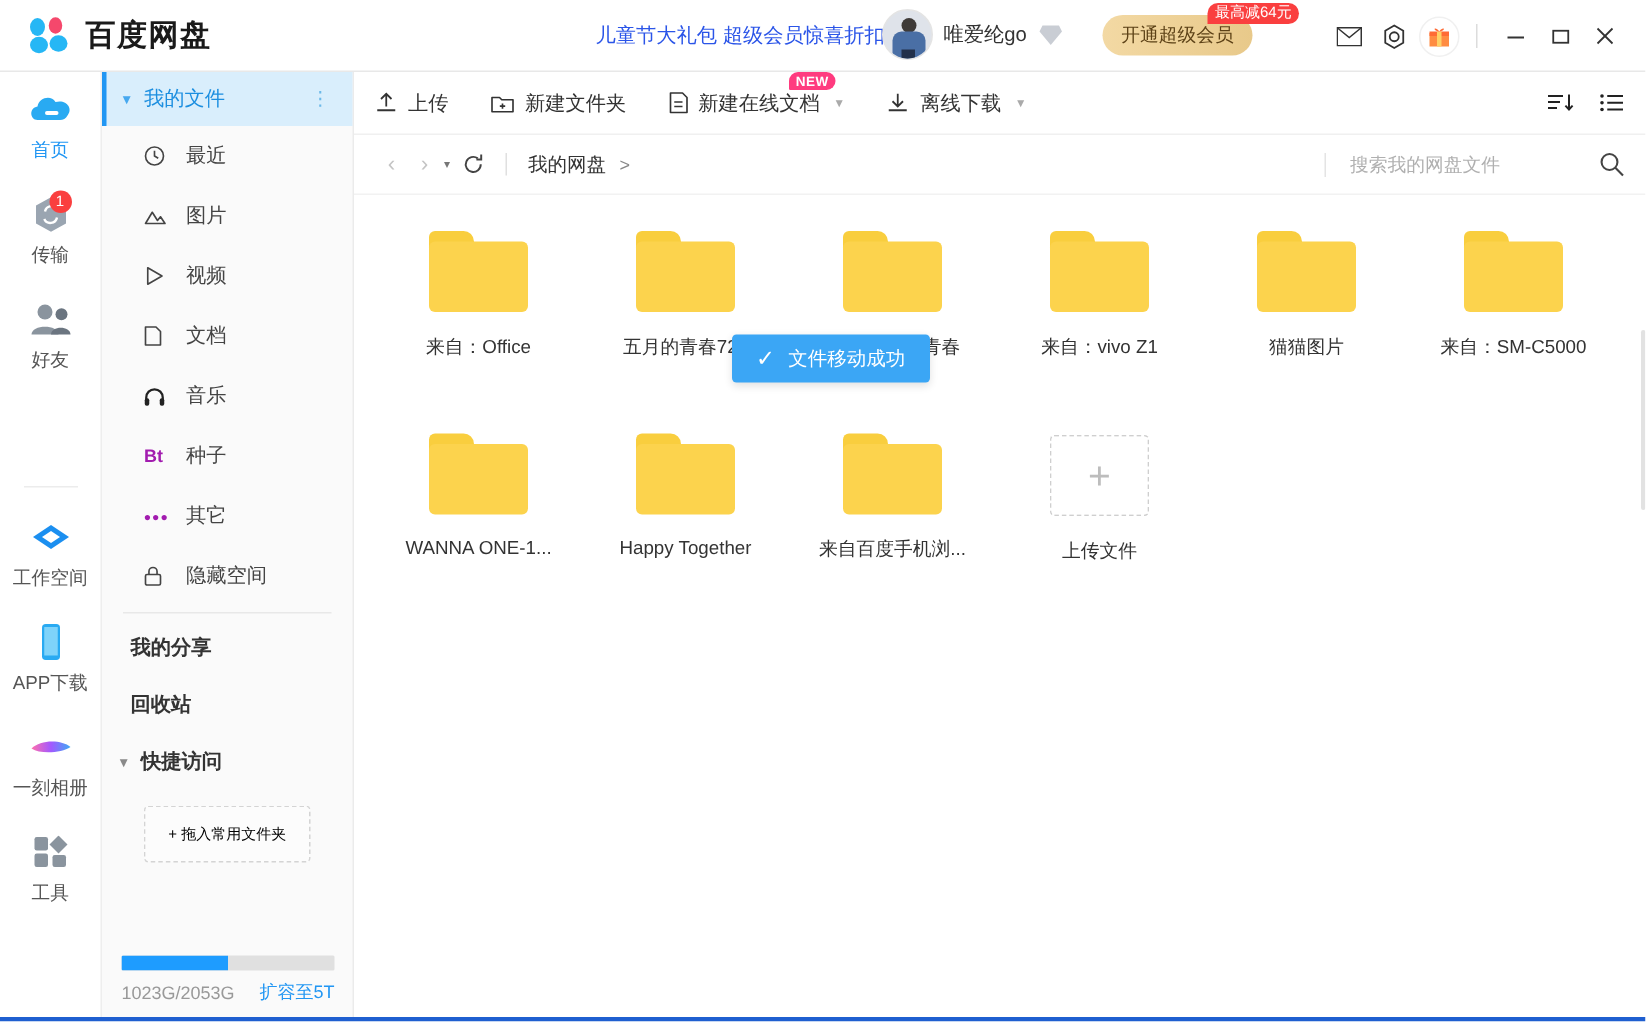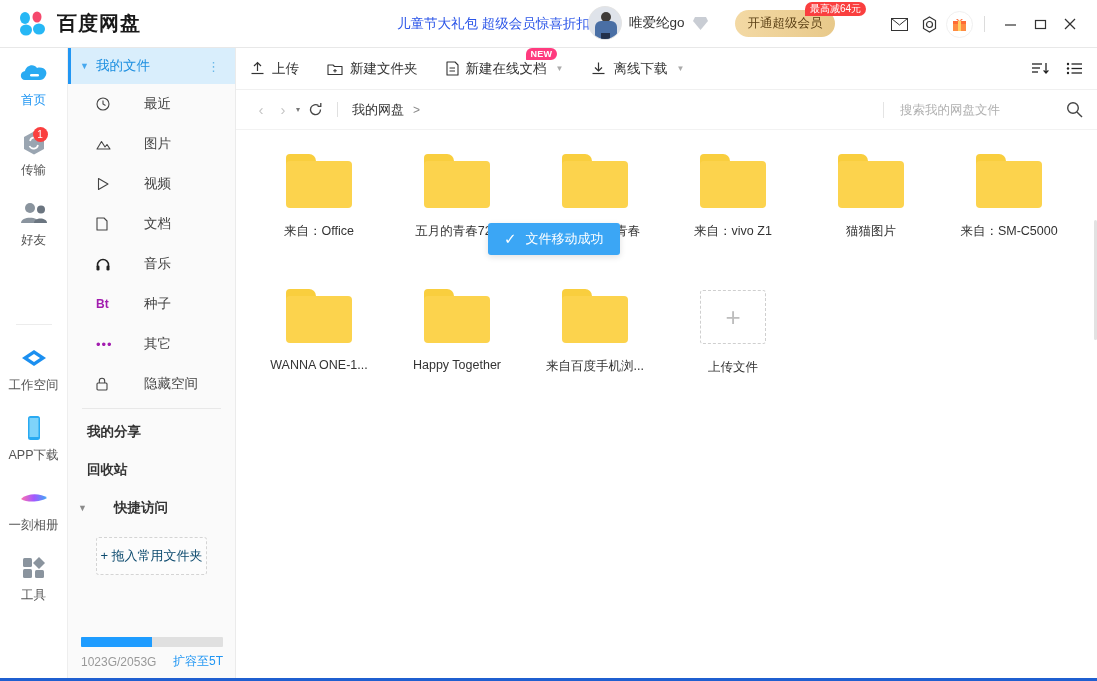--- a/index.html
+++ b/index.html
@@ -98,34 +98,34 @@
     border-left: 3px solid #2196f3; padding-left: 9px; cursor: pointer;
     position: relative;
   }
   .side-head .caret { color: #46a8ef; font-size: 9px; margin-right: 7px; }
   .side-head .t { font-size: 13.5px; color: #1d8fe0; font-weight: normal; }
   .side-head .dots { position: absolute; right: 14px; color: #6cb9e8;
     font-size: 13px; letter-spacing: 1px; cursor: pointer; }
 
   .side-item {
     height: 40px; display: flex; align-items: center; padding-left: 28px;
-    cursor: pointer; font-size: 13.5px; color: #444; gap: 20px;
+    cursor: pointer; font-size: 13.5px; color: #444;
   }
   .side-item .ic { width: 22px; display: flex; align-items: center;
     color: #a21caf; font-size: 13px; }
   .side-item .lb { margin-left: 6px; }
   .side-sep { height: 1px; background: #e8e8e8; margin: 4px 14px; }
   .side-item.top { padding-left: 19px; font-weight: bold; color: #333; height: 38px; }
   .side-item.group { padding-left: 10px; font-weight: bold; color: #333; height: 38px; }
   .side-item.group .caret { color: #8a8a8a; font-size: 9px; margin-right: 7px; }
 
   .dropzone {
     margin: 10px 28px 0; height: 38px; border: 1px dashed #d4d4d4;
     border-radius: 3px; display: flex; align-items: center; justify-content: center;
-    color: #0c4a6e; font-size: 13px; cursor: pointer; background: #fcfcfc;
+    color: #000000; font-size: 10px; cursor: pointer; background: #fcfcfc;
   }
 
   .storage { position: absolute; left: 0; bottom: 8px; width: 168px; padding: 0 13px; }
   .bar { height: 10px; background: #e0e0e0; border-radius: 1px; overflow: hidden; }
   .bar-fill { height: 100%; background: #1e9cff; width: 50%; }
   .storage-row { display: flex; align-items: center; justify-content: space-between;
     margin-top: 6px; }
   .storage-text { font-size: 12px; color: #999; }
   .storage-link { font-size: 12px; color: #2196f3; cursor: pointer; }
 

